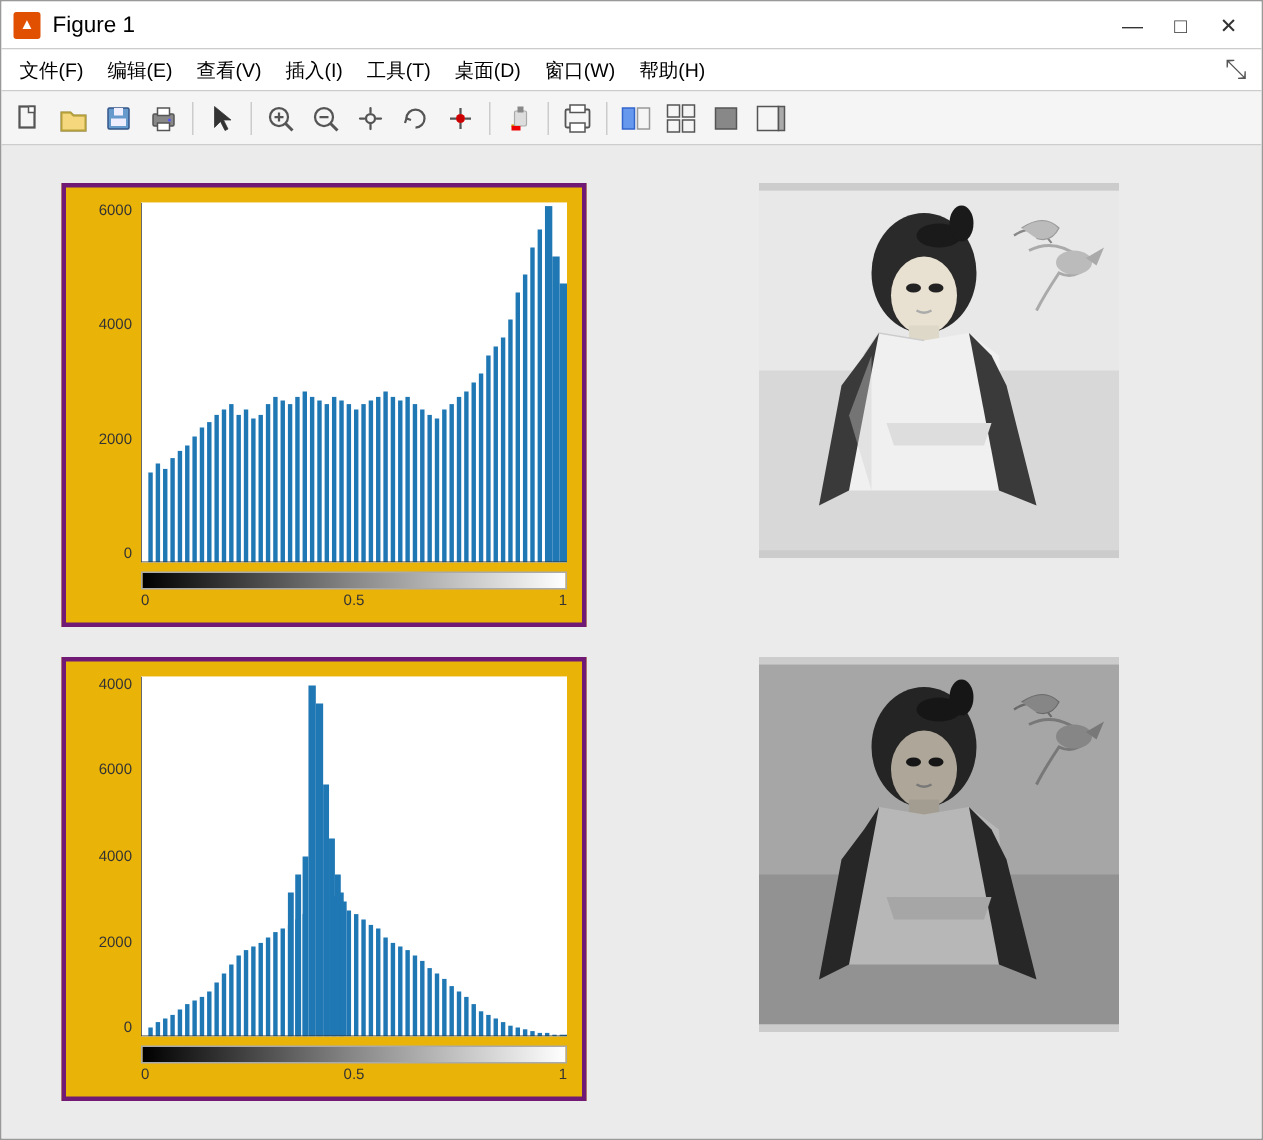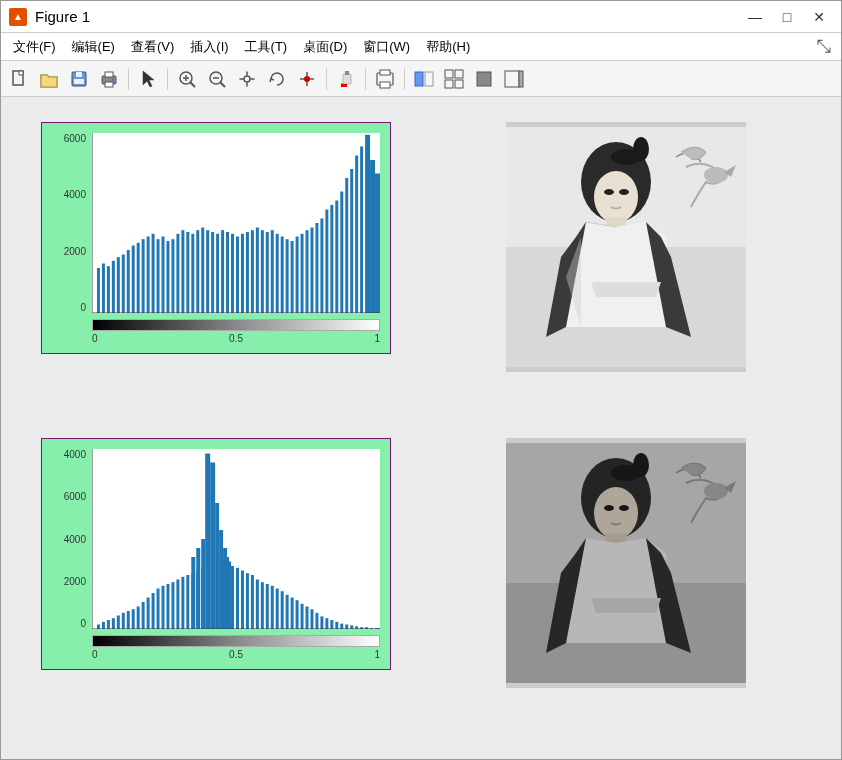--- a/index.html
+++ b/index.html
@@ -105,23 +105,23 @@
     .subplot {
       display: flex;
       flex-direction: column;
       align-items: center;
       padding: 5px;
     }
 
     .chart-container {
       position: relative;
       width: 350px;
-      height: 232px;
-      background: #86efac;
-      border: 1px solid #701a75;
+      height: 296px;
+      background: #eab308;
+      border: 3px solid #701a75;
     }
 
     .chart-area {
       position: absolute;
       top: 10px; left: 50px; right: 10px; bottom: 40px;
       background: white;
       overflow: hidden;
     }
 
     .y-axis-labels {

